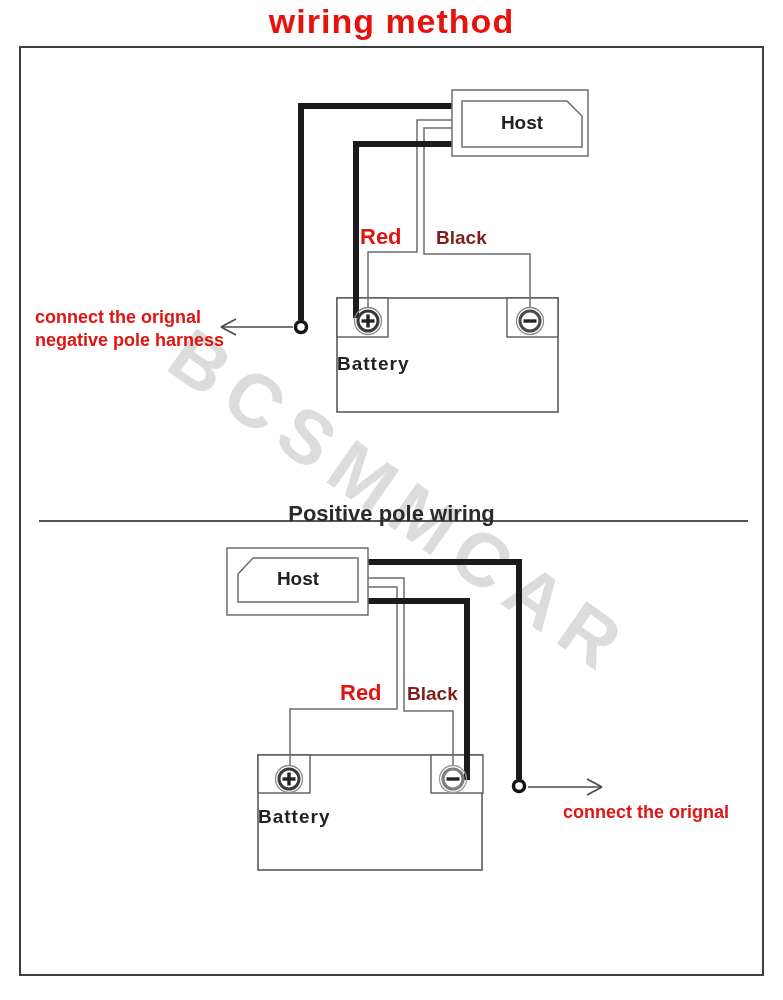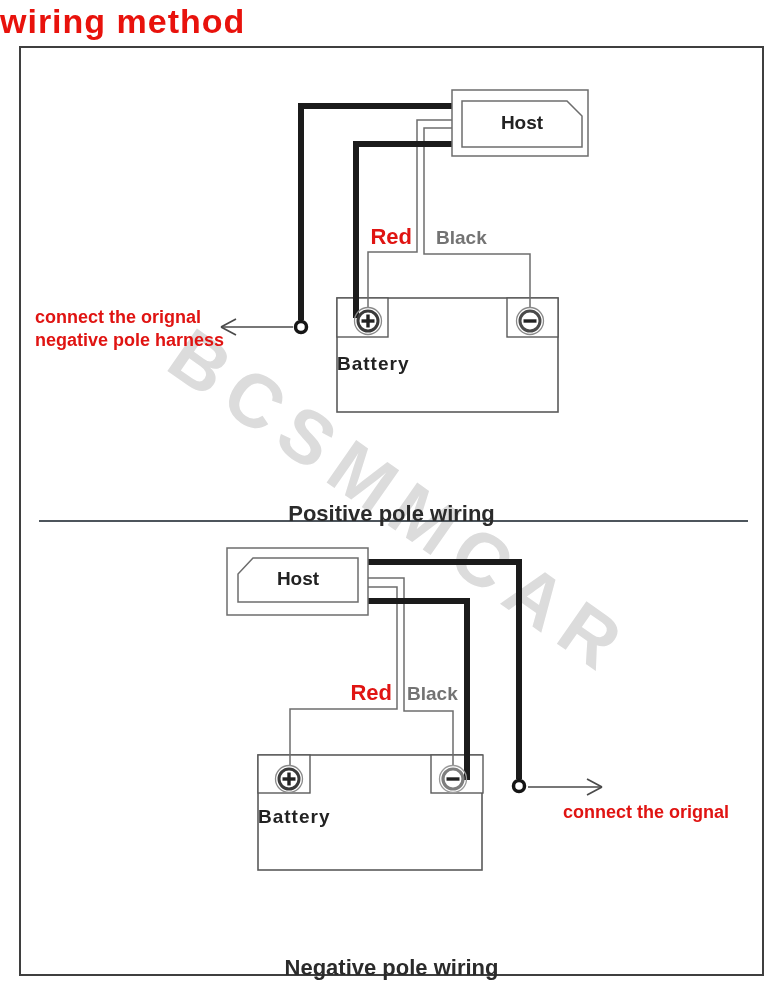--- a/index.html
+++ b/index.html
@@ -2,38 +2,38 @@
 <html><head>
 <meta charset="utf-8">
 <style>
   html,body{margin:0;padding:0;background:#fff;}
   .stage{
     position:relative;width:783px;height:1000px;background:#fff;overflow:hidden;
     font-family:"Liberation Sans", sans-serif;
   }
   .abs{position:absolute;}
   .page-title{
-    left:0;right:0;top:2px;
+    left:0;right:0;top:2px;text-align:center;
     font-size:34px;font-weight:bold;color:#e8120c;letter-spacing:1px;z-index:3;
   }
   .frame{
     left:19px;top:46px;width:745px;height:930px;
     border:2px solid #3f3f3f;box-sizing:border-box;z-index:1;
   }
   .watermark{
     left:400px;top:502px;z-index:1;color:#dcdcdc;
     font-size:75px;font-weight:bold;letter-spacing:12px;white-space:nowrap;
     transform:translate(-50%,-50%) rotate(35deg);
   }
   svg.canvas{left:0;top:0;z-index:2;}
   .lbl{z-index:3;white-space:nowrap;}
   .host-lbl{width:120px;text-align:center;font-size:19px;font-weight:bold;color:#222;}
   .battery-lbl{text-align:left;font-size:19px;font-weight:bold;color:#222;letter-spacing:1px;}
-  .red-lbl{width:52px;text-align:right;font-size:22px;font-weight:bold;color:#e01412;}
-  .black-lbl{font-size:19px;font-weight:bold;color:#737373;text-align:center;}
+  .red-lbl{width:52px;text-align:left;font-size:22px;font-weight:bold;color:#e01412;}
+  .black-lbl{font-size:19px;font-weight:bold;color:#7f1d1d;text-align:center;}
   .annot{font-size:18px;font-weight:bold;color:#e01412;line-height:23px;z-index:3;}
   .caption{left:0;right:0;text-align:center;font-size:22px;font-weight:bold;color:#2b2b2b;z-index:3;margin-top:28px;}
 </style>
 </head>
 <body>
 
 <div class="stage">
 
   <div class="abs page-title">wiring method</div>
 
@@ -126,15 +126,14 @@
   </div>
   <div class="abs caption" style="top:473px;">Positive pole wiring</div>
 
   <div class="abs lbl host-lbl" style="left:238px;top:568px;">Host</div>
   <div class="abs lbl red-lbl" style="left:340px;top:680px;">Red</div>
   <div class="abs lbl black-lbl" style="left:407px;top:683px;">Black</div>
   <div class="abs lbl battery-lbl" style="left:258px;top:806px;width:224px;">Battery</div>
   <div class="abs annot" style="left:563px;top:801px;">
     <div>connect the orignal</div>
   </div>
-  <div class="abs caption" style="top:927px;">Negative pole wiring</div>
 
 </div>
 
 </body></html>

